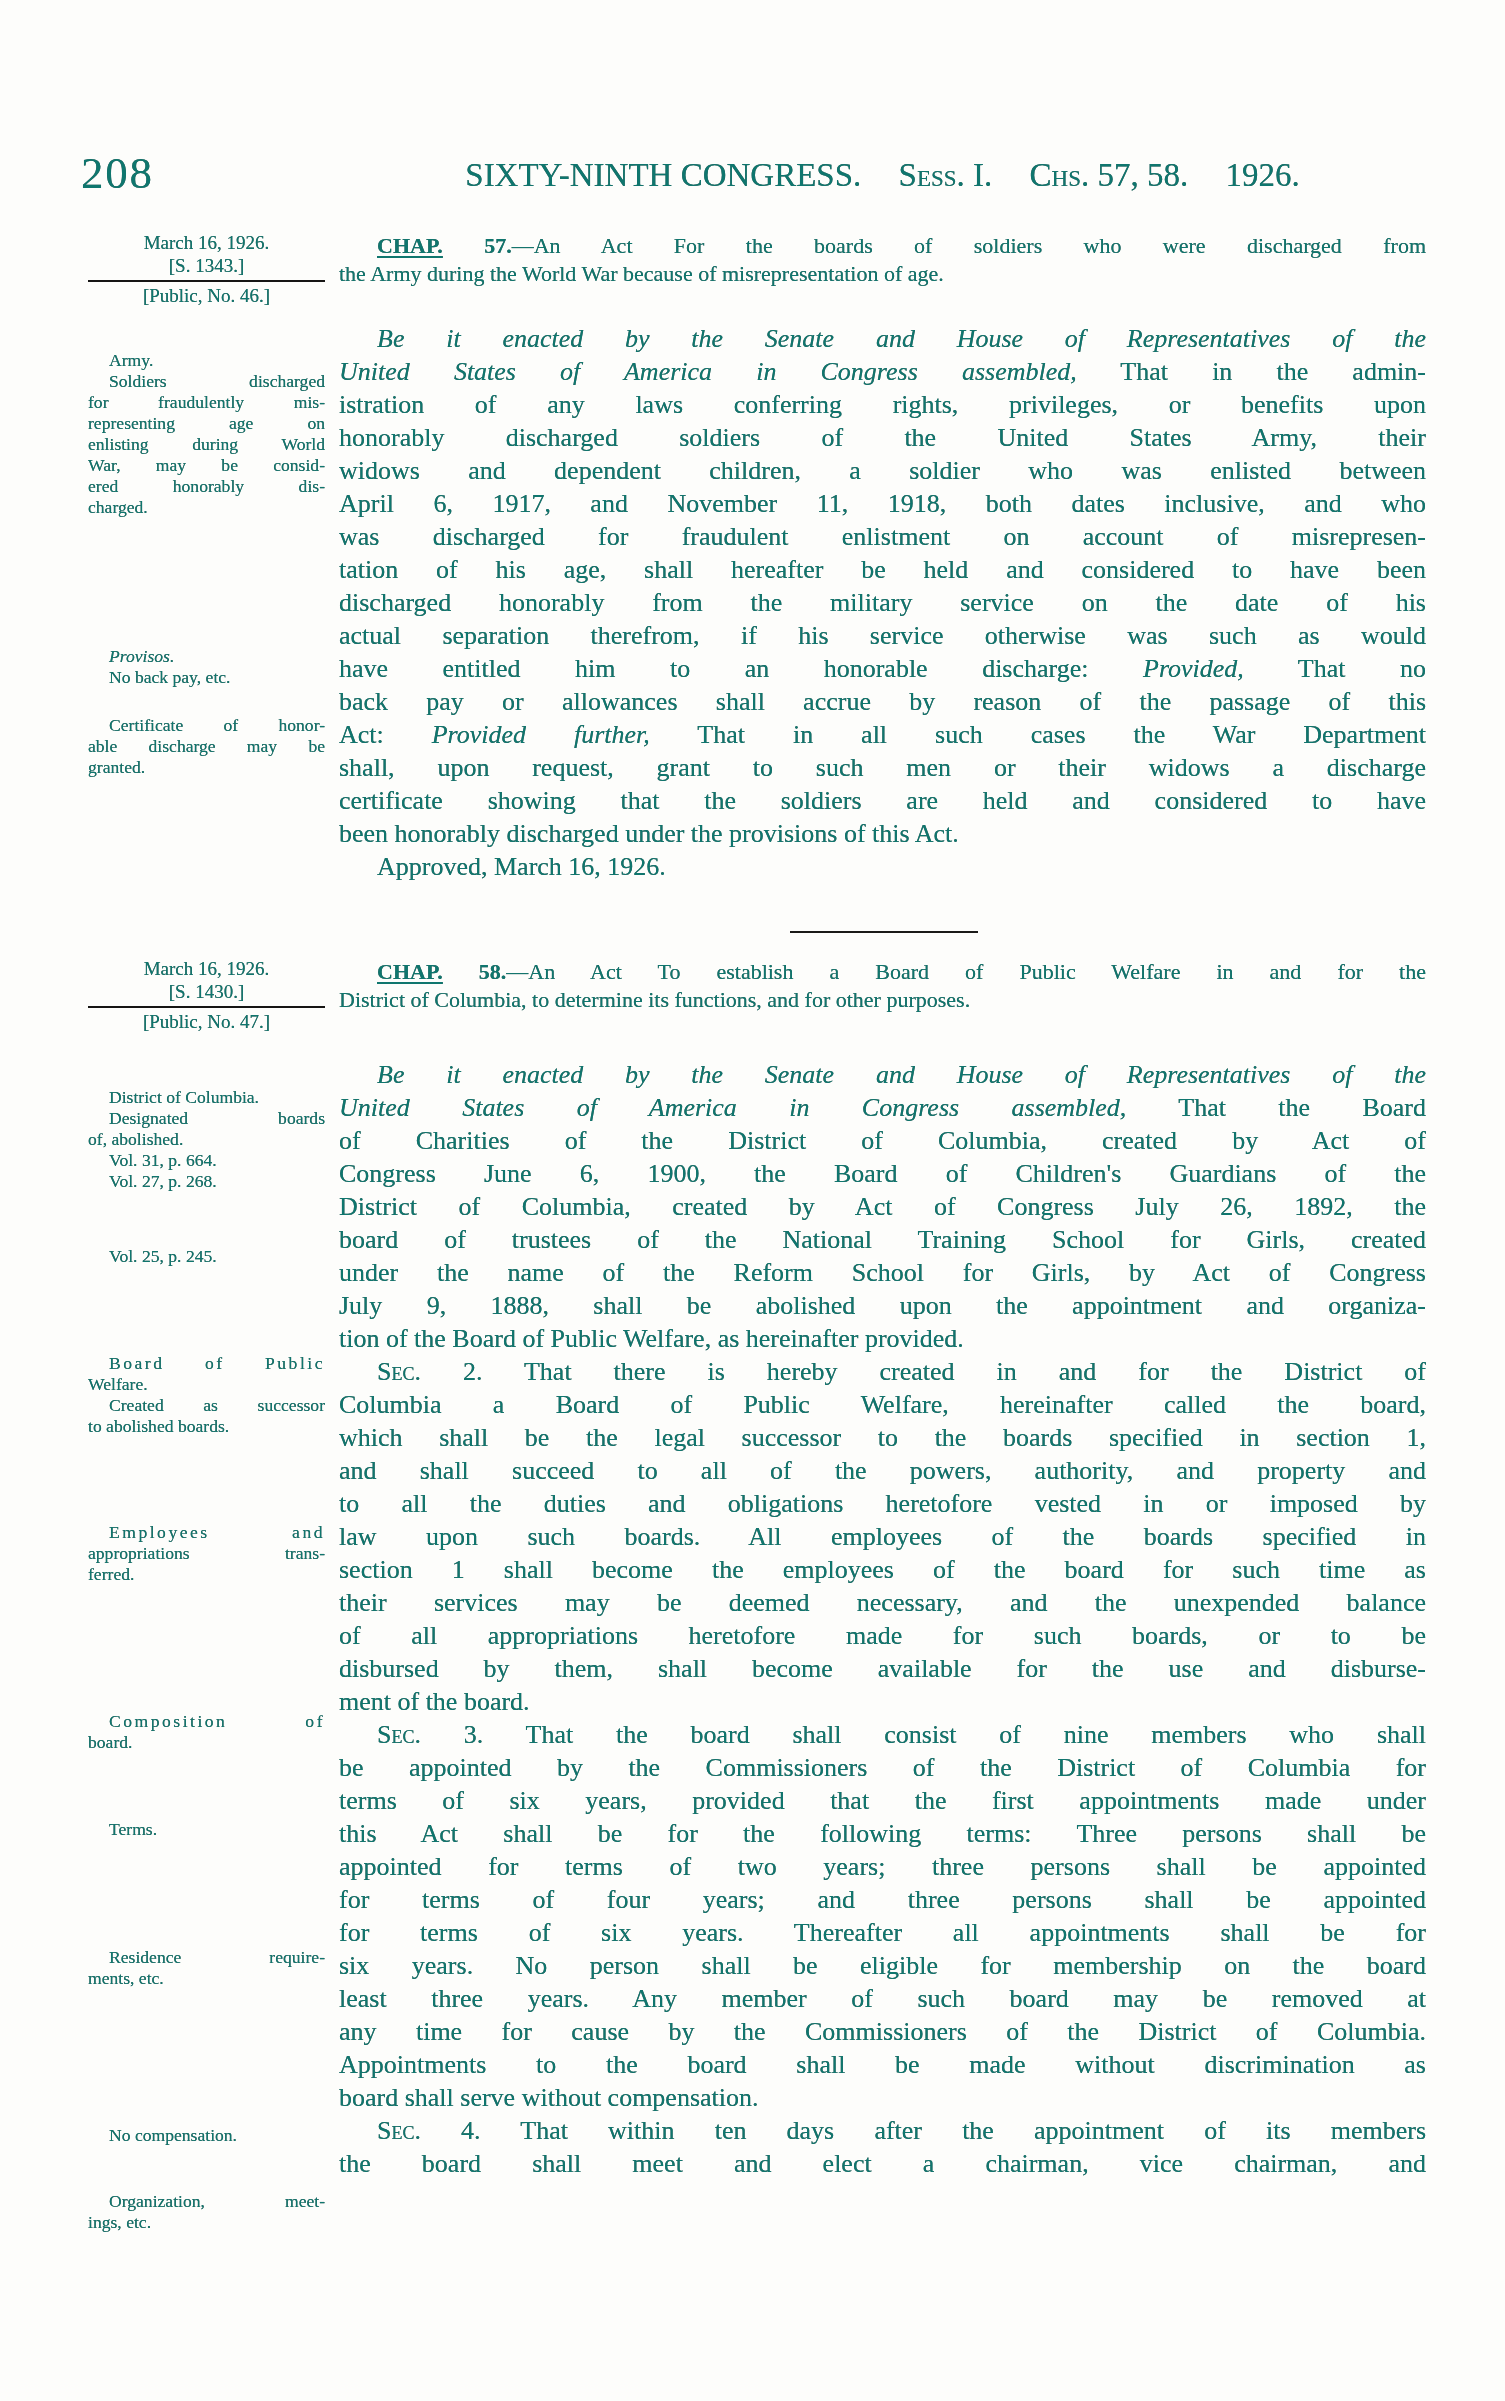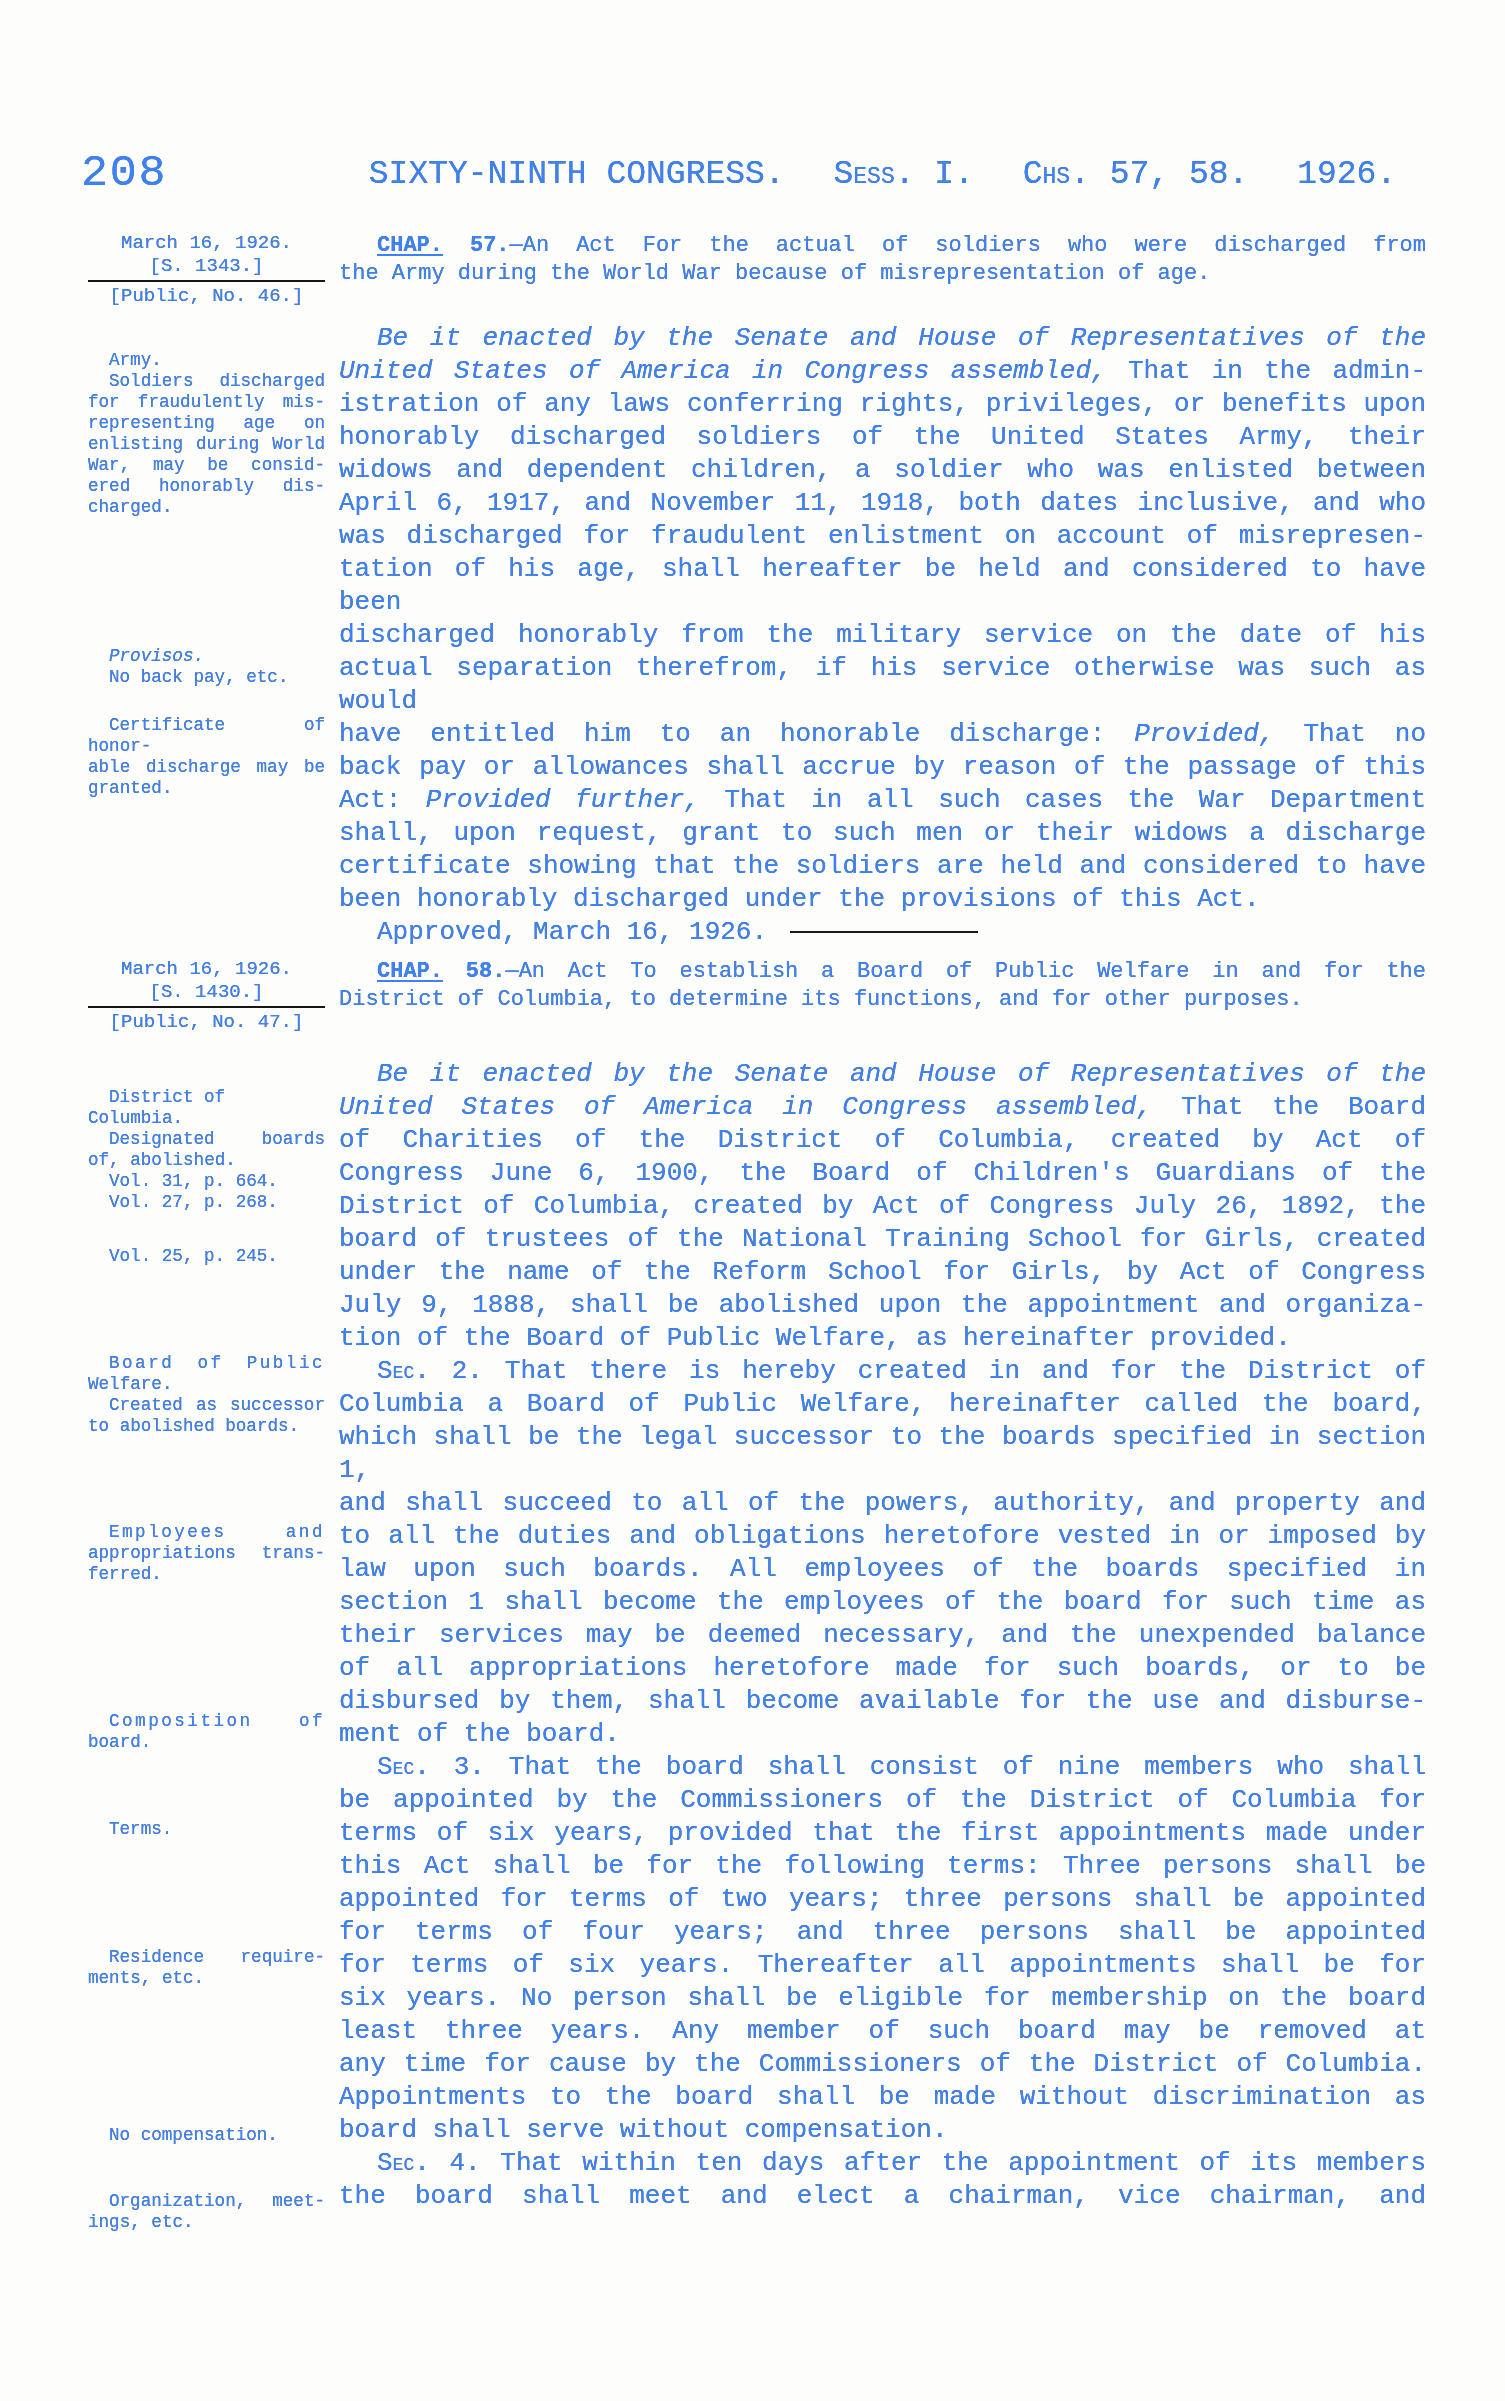--- a/index.html
+++ b/index.html
@@ -1,18 +1,18 @@
 <!DOCTYPE html>
 <html style="font-size:13.4px"><head>
 <meta charset="utf-8">
 <style>
   html,body{margin:0;padding:0;background:#ffffff;}
   .page{
     position:relative;width:1505px;height:2401px;background:#fdfdfb;
-    color:#3b82f6;font-family:Liberation Mono, monospace;
+    color:#0f766e;font-family:Liberation Serif, serif;
     overflow:hidden;text-shadow:0 0 0.5px rgba(20,18,16,.65);
   }
   .abs{position:absolute;}
   
   .page-number{left:81px;top:151px;font-size:45px;line-height:1;letter-spacing:1.7px;}
   .running-header{left:339px;top:157px;width:1087px;text-align:center;font-size:33px;line-height:1.1;white-space:nowrap;}
   .hp{display:inline-block;}
   .hp + .hp{margin-left:29px;}
   .scaps{font-variant-caps:small-caps;}
   
@@ -70,21 +70,21 @@
   </div>
 
   <div class="abs sidenote-block sn-57">
     <div>March 16, 1926.</div>
     <div>[S. 1343.]</div>
     <div class="sn-rule"></div>
     <div>[Public, No. 46.]</div>
   </div>
 
   <div class="abs act-heading heading-57">
-      <div class="line ind"><span class="cbu">CHAP.</span><span class="cb"> 57.</span><span>—An Act For the actual of soldiers who were discharged from</span></div>
+      <div class="line ind"><span class="cbu">CHAP.</span><span class="cb"> 57.</span><span>—An Act For the boards of soldiers who were discharged from</span></div>
       <div class="line nj"><span>the Army during the World War because of misrepresentation of age.</span></div>
     </div>
   <div class="abs statute-body body-57">
       <div class="line ind"><span class="it">Be it enacted by the Senate and House of Representatives of the</span></div>
       <div class="line"><span class="it">United States of America in Congress assembled,</span><span> That in the admin-</span></div>
       <div class="line"><span>istration of any laws conferring rights, privileges, or benefits upon</span></div>
       <div class="line"><span>honorably discharged soldiers of the United States Army, their</span></div>
       <div class="line"><span>widows and dependent children, a soldier who was enlisted between</span></div>
       <div class="line"><span>April 6, 1917, and November 11, 1918, both dates inclusive, and who</span></div>
       <div class="line"><span>was discharged for fraudulent enlistment on account of misrepresen-</span></div>

